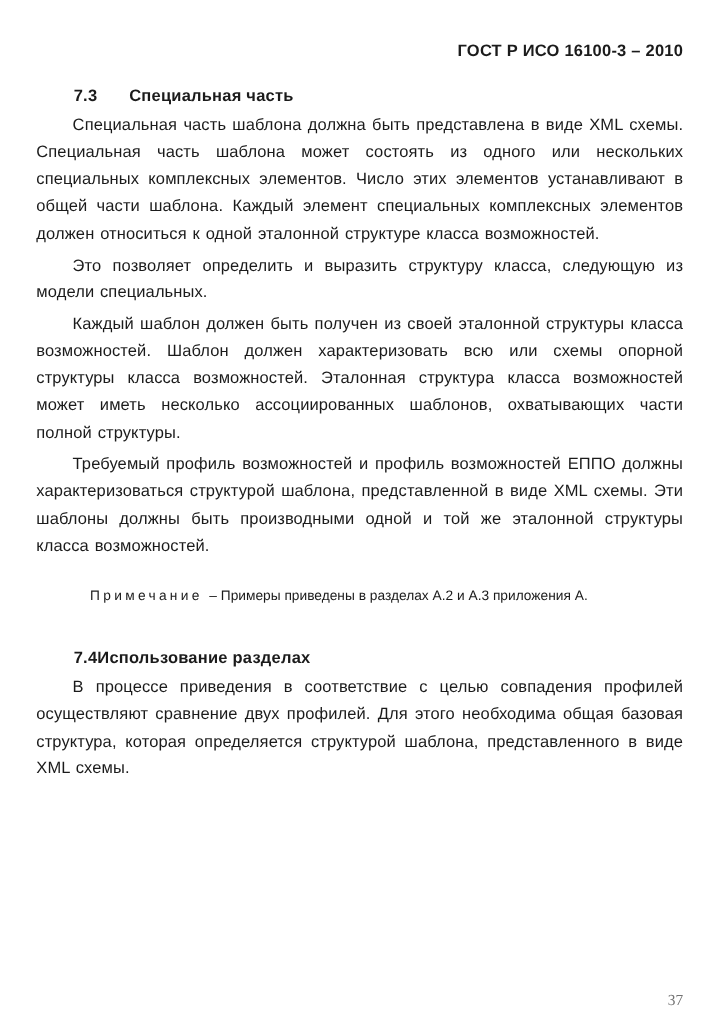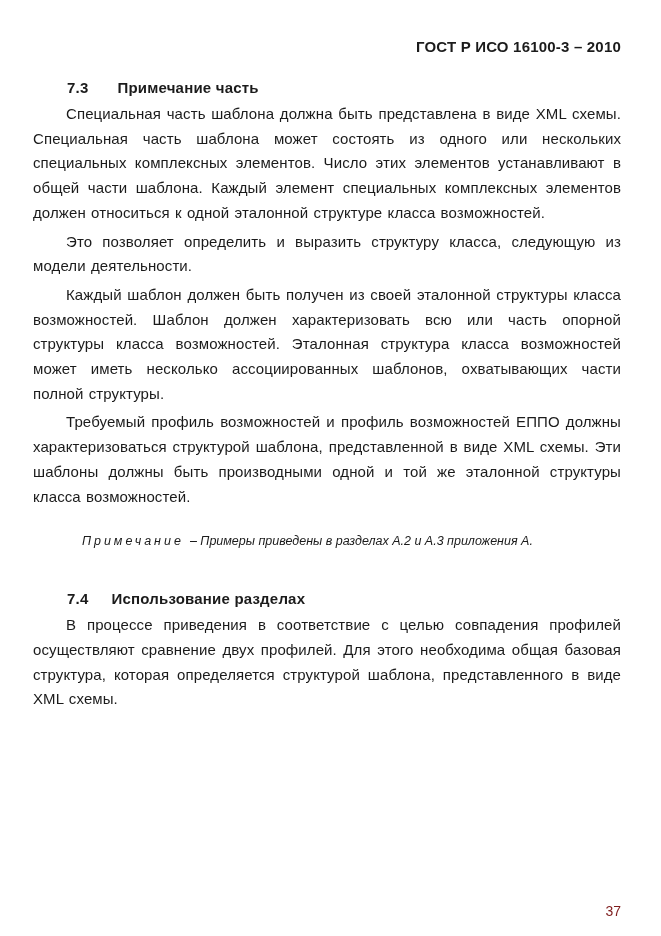--- a/index.html
+++ b/index.html
@@ -45,58 +45,58 @@
   .section-heading {
     font-size: 15px;
     font-weight: bold;
     line-height: 20px;
     padding-left: 34px;
     letter-spacing: 0.2px;
   }
   .heading-7-3 { margin-top: 22px; }
   .heading-7-4 { margin-top: 21px; }
   .heading-number.gap-sm { margin-right: 29px; }
-  .heading-number.gap-lg { margin-right: 23px; }
+  .heading-number.gap-lg { }
   .body-text { margin-top: 4px; }
   .body-text p {
     font-size: 15px;
     line-height: 24.7px;
     text-align: justify;
     text-indent: 33px;
     margin-bottom: 4px;
     word-spacing: 1px;
     letter-spacing: 0.1px;
   }
-  .note-mid { margin-top: 5px; font-style: italic; }
+  .note-mid { margin-top: 5px; }
   .page-number {
     position: absolute;
     right: 40px;
     bottom: 17px;
-    font-family: Liberation Sans, sans-serif;
+    font-family: Liberation Serif, serif;
     font-size: 14px;
-    color: #7f1d1d;
+    color: #737373;
   }
 </style>
 </head>
 <body>
 
 <div class="page">
 
   <div class="doc-header">ГОСТ Р ИСО 16100-3 – 2010</div>
 
 
 
   <div class="section-heading heading-7-3">
-    <span class="heading-number gap-sm">7.3</span><span>Примечание часть</span>
+    <span class="heading-number gap-sm">7.3</span><span>Специальная часть</span>
   </div>
 
   <div class="body-text">
     <p>Специальная часть шаблона должна быть представлена в виде XML схемы. Специальная часть шаблона может состоять из одного или нескольких специальных комплексных элементов. Число этих элементов устанавливают в общей части шаблона. Каждый элемент специальных комплексных элементов должен относиться к одной эталонной структуре класса возможностей.</p>
-    <p>Это позволяет определить и выразить структуру класса, следующую из модели деятельности.</p>
-    <p>Каждый шаблон должен быть получен из своей эталонной структуры класса возможностей. Шаблон должен характеризовать всю или часть опорной структуры класса возможностей. Эталонная структура класса возможностей может иметь несколько ассоциированных шаблонов, охватывающих части полной структуры.</p>
+    <p>Это позволяет определить и выразить структуру класса, следующую из модели специальных.</p>
+    <p>Каждый шаблон должен быть получен из своей эталонной структуры класса возможностей. Шаблон должен характеризовать всю или схемы опорной структуры класса возможностей. Эталонная структура класса возможностей может иметь несколько ассоциированных шаблонов, охватывающих части полной структуры.</p>
     <p>Требуемый профиль возможностей и профиль возможностей ЕППО должны характеризоваться структурой шаблона, представленной в виде XML схемы. Эти шаблоны должны быть производными одной и той же эталонной структуры класса возможностей.</p>
   </div>
 
   <div class="note note-mid">
     <span class="note-label">Примечание</span><span>– Примеры приведены в разделах А.2 и А.3 приложения А.</span>
   </div>
 
   <div class="section-heading heading-7-4">
     <span class="heading-number gap-lg">7.4</span><span>Использование разделах</span>
   </div>

